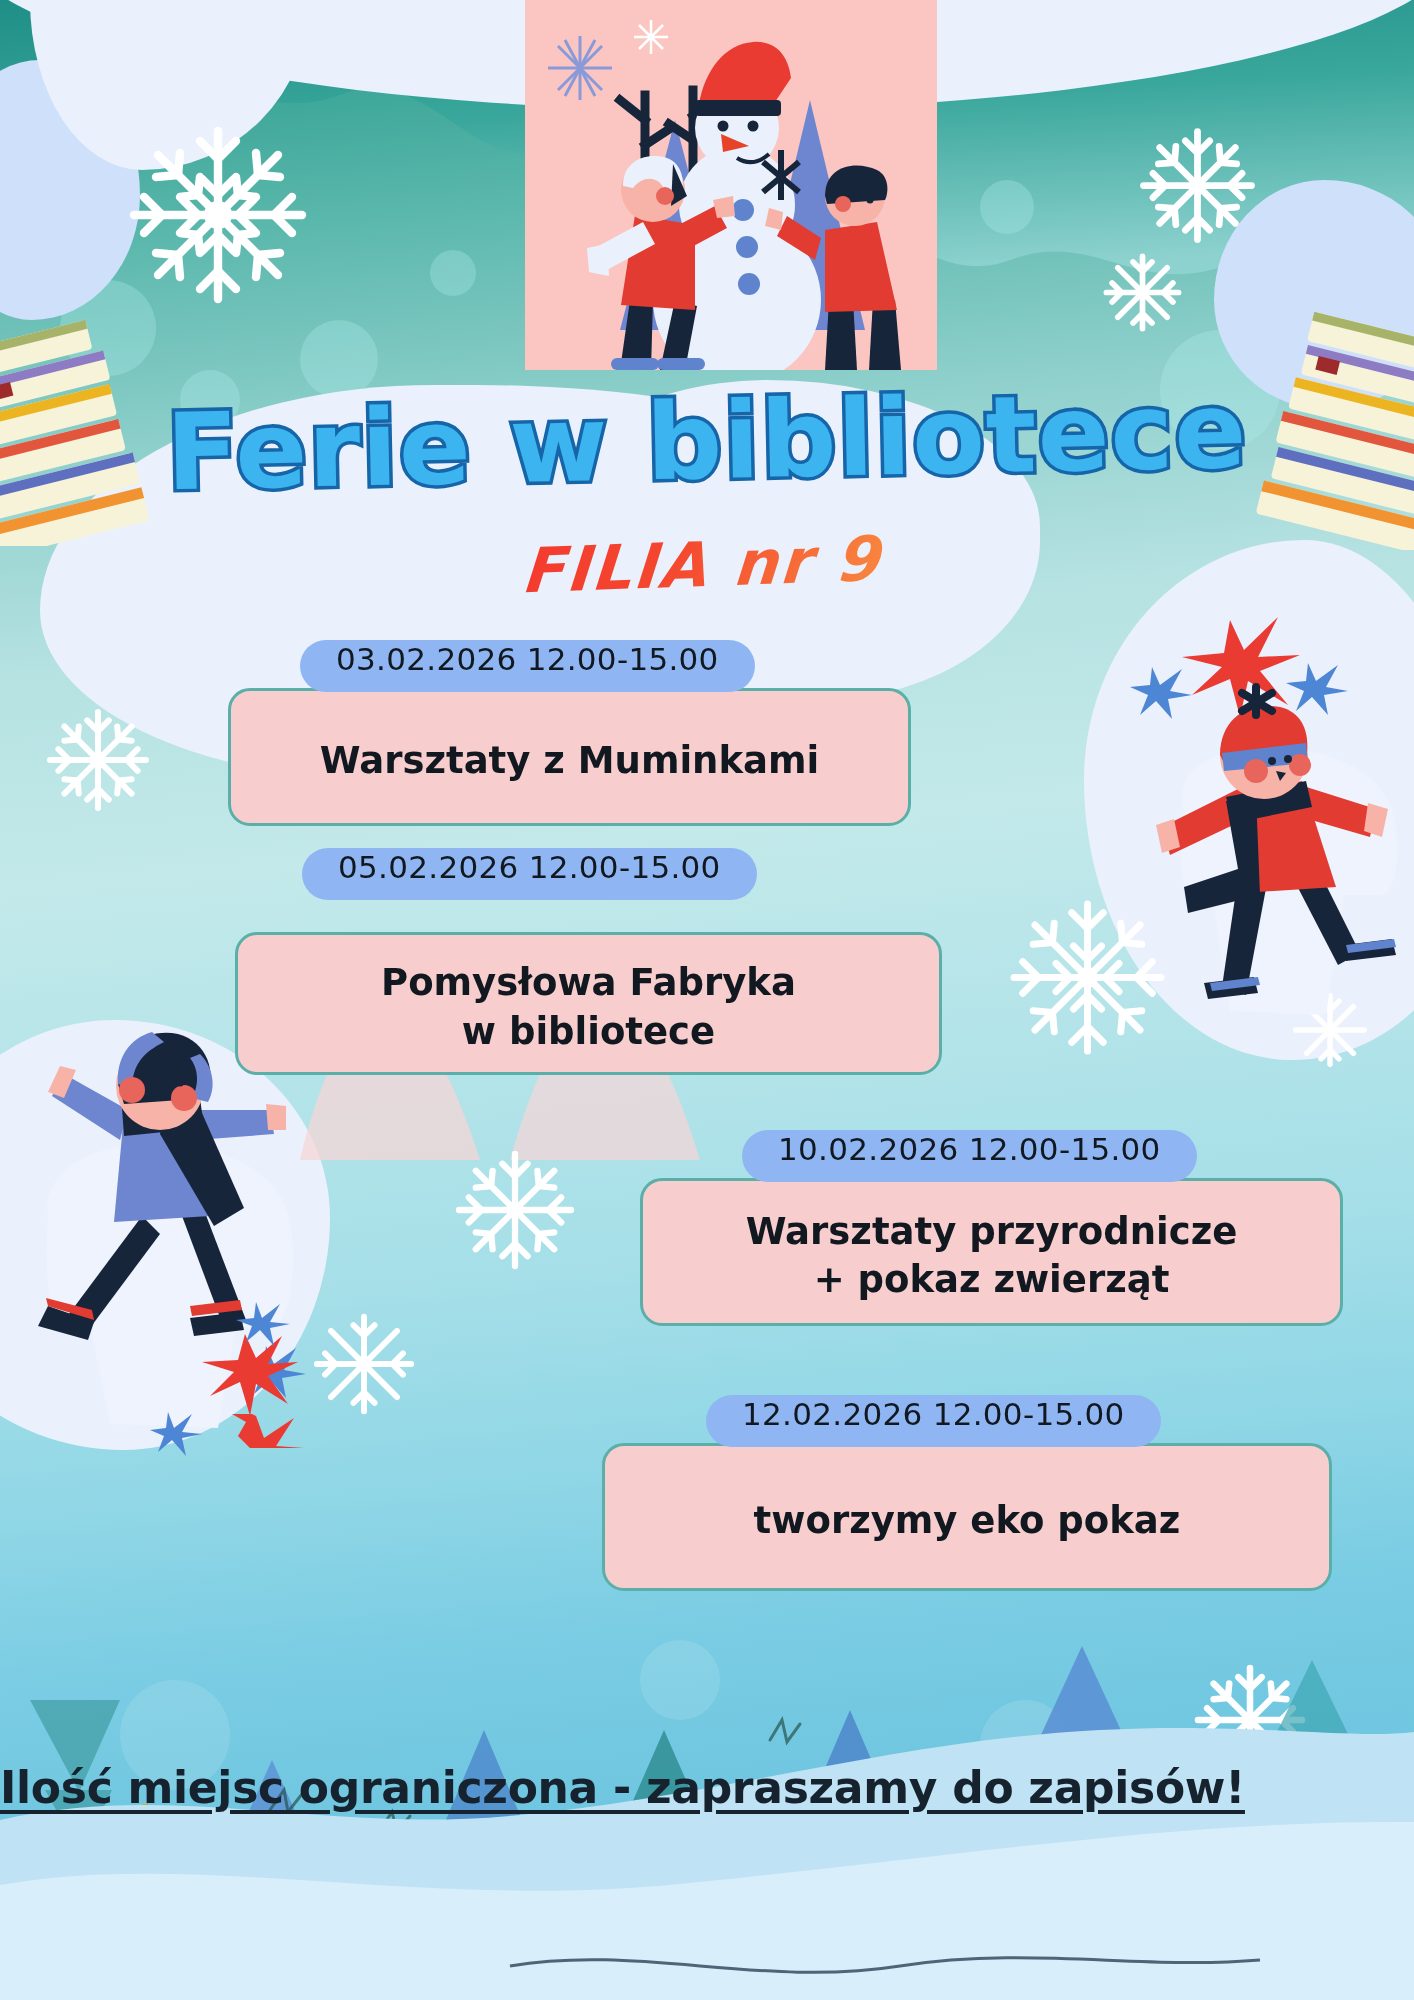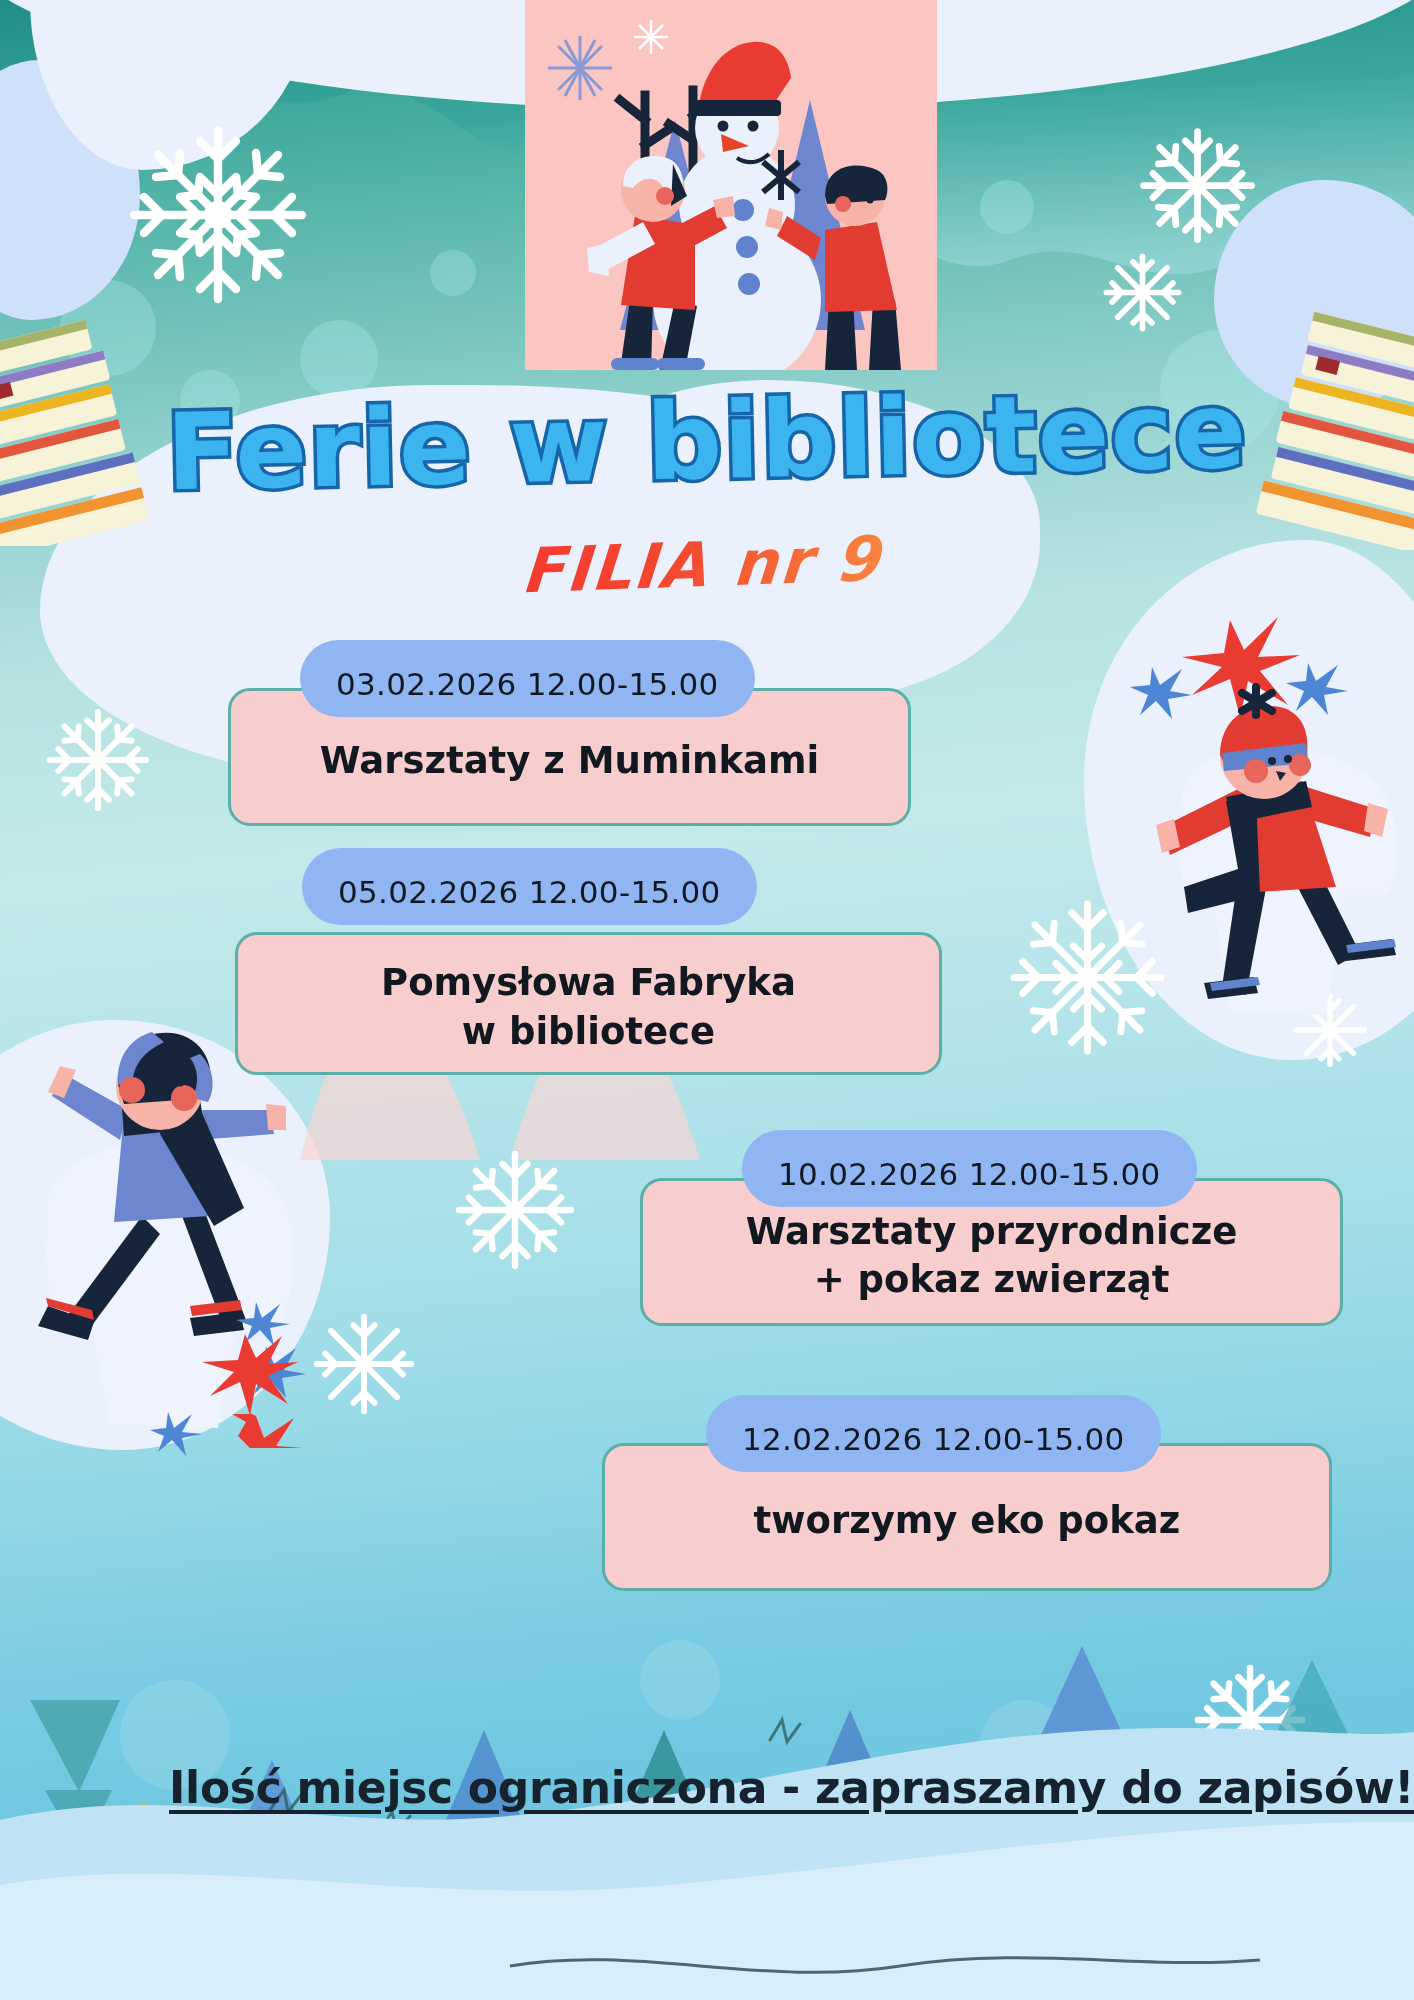--- a/index.html
+++ b/index.html
@@ -116,21 +116,21 @@
 
   
   .card { position: absolute; }
   .card .pill {
     position: absolute; z-index: 3;
     background: #8fb6f2;
     border-radius: 50px;
     color: #111820;
     font-family: "DejaVu Sans", sans-serif;
     font-size: 31px;
-    padding: 26px 36px 15px 36px;
+    padding: 1px 36px 15px 36px;
     white-space: nowrap;
     letter-spacing: .3px;
   }
   .card .body {
     position: absolute; z-index: 2;
     background: #f7cdcd;
     border: 3px solid #5aafa8;
     border-radius: 22px;
     display: flex; align-items: center; justify-content: center;
     text-align: center;
@@ -164,21 +164,21 @@
     font-weight: bold; font-size: 37px; line-height: 1.45;
     color: #1c2b3a;
   }
   #info span { display: block; }
 
   
   #trees { position: absolute; left: 0; top: 1580px; width: 1414px; height: 420px; }
 
   
   #banner {
-    position: absolute; top: 1762px; left: 0; width: 1414px; text-align: right;
+    position: absolute; top: 1762px; left: 0; width: 1414px; text-align: left;
   }
   #banner span {
     font-family: "DejaVu Sans", sans-serif;
     font-weight: bold; font-size: 44px;
     color: #16222e;
     text-decoration: underline;
     text-underline-offset: 7px;
     text-decoration-thickness: 4px;
     letter-spacing: -.3px;
   }

